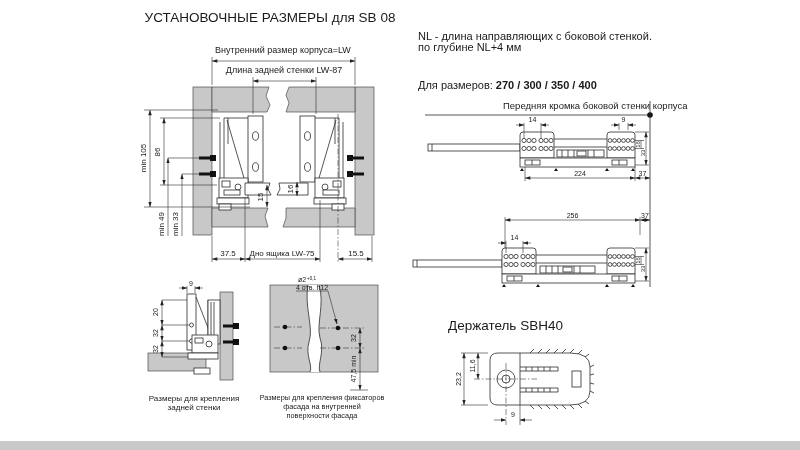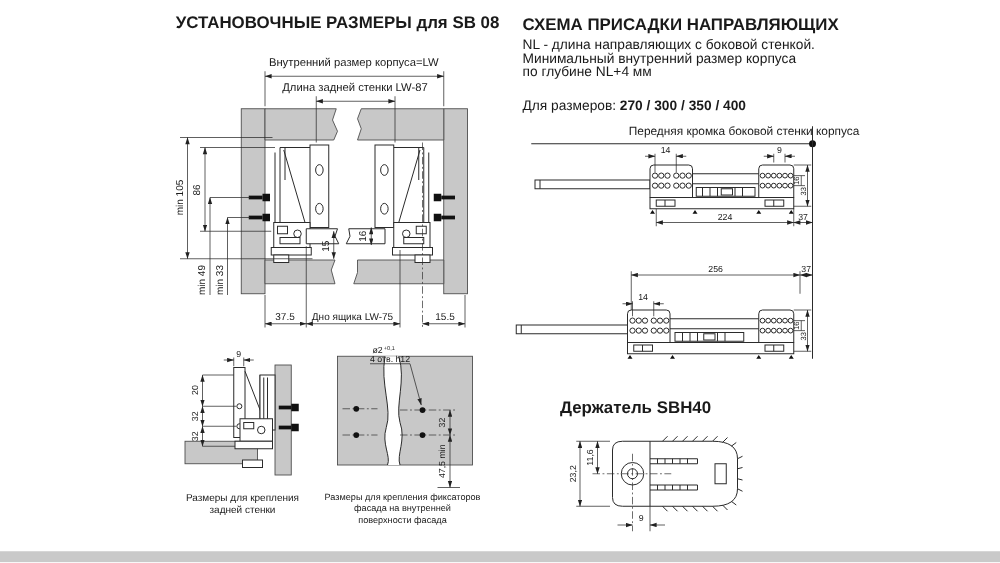--- a/index.html
+++ b/index.html
@@ -1,19 +1,19 @@
 <!DOCTYPE html>
 <html><head>
 <meta charset="utf-8">
 <style>
   html,body{margin:0;padding:0;background:#fff;}
   #page{position:relative;width:800px;height:450px;background:#fff;overflow:hidden;
         font-family:"Liberation Sans",sans-serif;color:#1a1a1a;}
   .abs{position:absolute;}
-  .ttl{font-weight:bold;font-size:13.5px;white-space:nowrap;}
+  .ttl{font-weight:normal;font-size:13.5px;white-space:nowrap;}
   .desc{font-size:11px;line-height:11px;white-space:nowrap;}
   .sizes{font-size:11px;white-space:nowrap;}
   .sizes .b{font-weight:bold;margin-left:3px;}
   .lbl{font-size:9.5px;white-space:nowrap;}
   svg{overflow:visible;}
   svg text{font-family:"Liberation Sans",sans-serif;fill:#1a1a1a;font-size:8px;}
   svg .t9{font-size:9px;} svg .t7{font-size:7px;} svg .t6{font-size:6px;}
   .ln{stroke:#2b2b2b;stroke-width:.8;fill:none;}
   .dim{stroke:#2b2b2b;stroke-width:.6;fill:none;}
   .gray{fill:#c8c8c8;stroke:#4a4a4a;stroke-width:.7;}
@@ -171,24 +171,22 @@
   <text class="t7" x="36" y="10">ø2</text>
   <text style="font-size:4.5px" x="45" y="8">+0,1</text>
   <text class="t7" x="34" y="17.5">4 отв. h12</text>
   <text class="t7" transform="rotate(-90 94 66)" x="94" y="66" text-anchor="middle">32</text>
   <text class="t7" transform="rotate(-90 94 97)" x="94" y="97" text-anchor="middle">47,5 min</text>
   <text style="font-size:7.3px" x="60" y="128" text-anchor="middle">Размеры для крепления фиксаторов</text>
   <text style="font-size:7.3px" x="60" y="137" text-anchor="middle">фасада на внутренней</text>
   <text style="font-size:7.3px" x="60" y="146" text-anchor="middle">поверхности фасада</text>
 </svg>
 
-<div class="abs ttl" style="left:418px;top:12px;">СХЕМА ПРИСАДКИ НАПРАВЛЯЮЩИХ</div>
 <div class="abs desc" style="left:418px;top:31px;">
   <div>NL - длина направляющих с боковой стенкой.</div>
-  <div>Минимальный внутренний размер корпуса</div>
   <div>по глубине NL+4 мм</div>
 </div>
 <div class="abs sizes" style="left:418px;top:79px;">
   <span>Для размеров:</span><span class="b">270 / 300 / 350 / 400</span>
 </div>
 <div class="abs lbl" style="left:457px;top:100px;padding-left:46px;">Передняя кромка боковой стенки корпуса</div>
 
 <svg class="abs" style="left:408px;top:95px;" width="310" height="200" viewBox="0 0 310 200">
   <line class="ln" x1="17" y1="20" x2="242" y2="20"></line>
   <circle class="blk" cx="242" cy="20" r="2.8"></circle>

